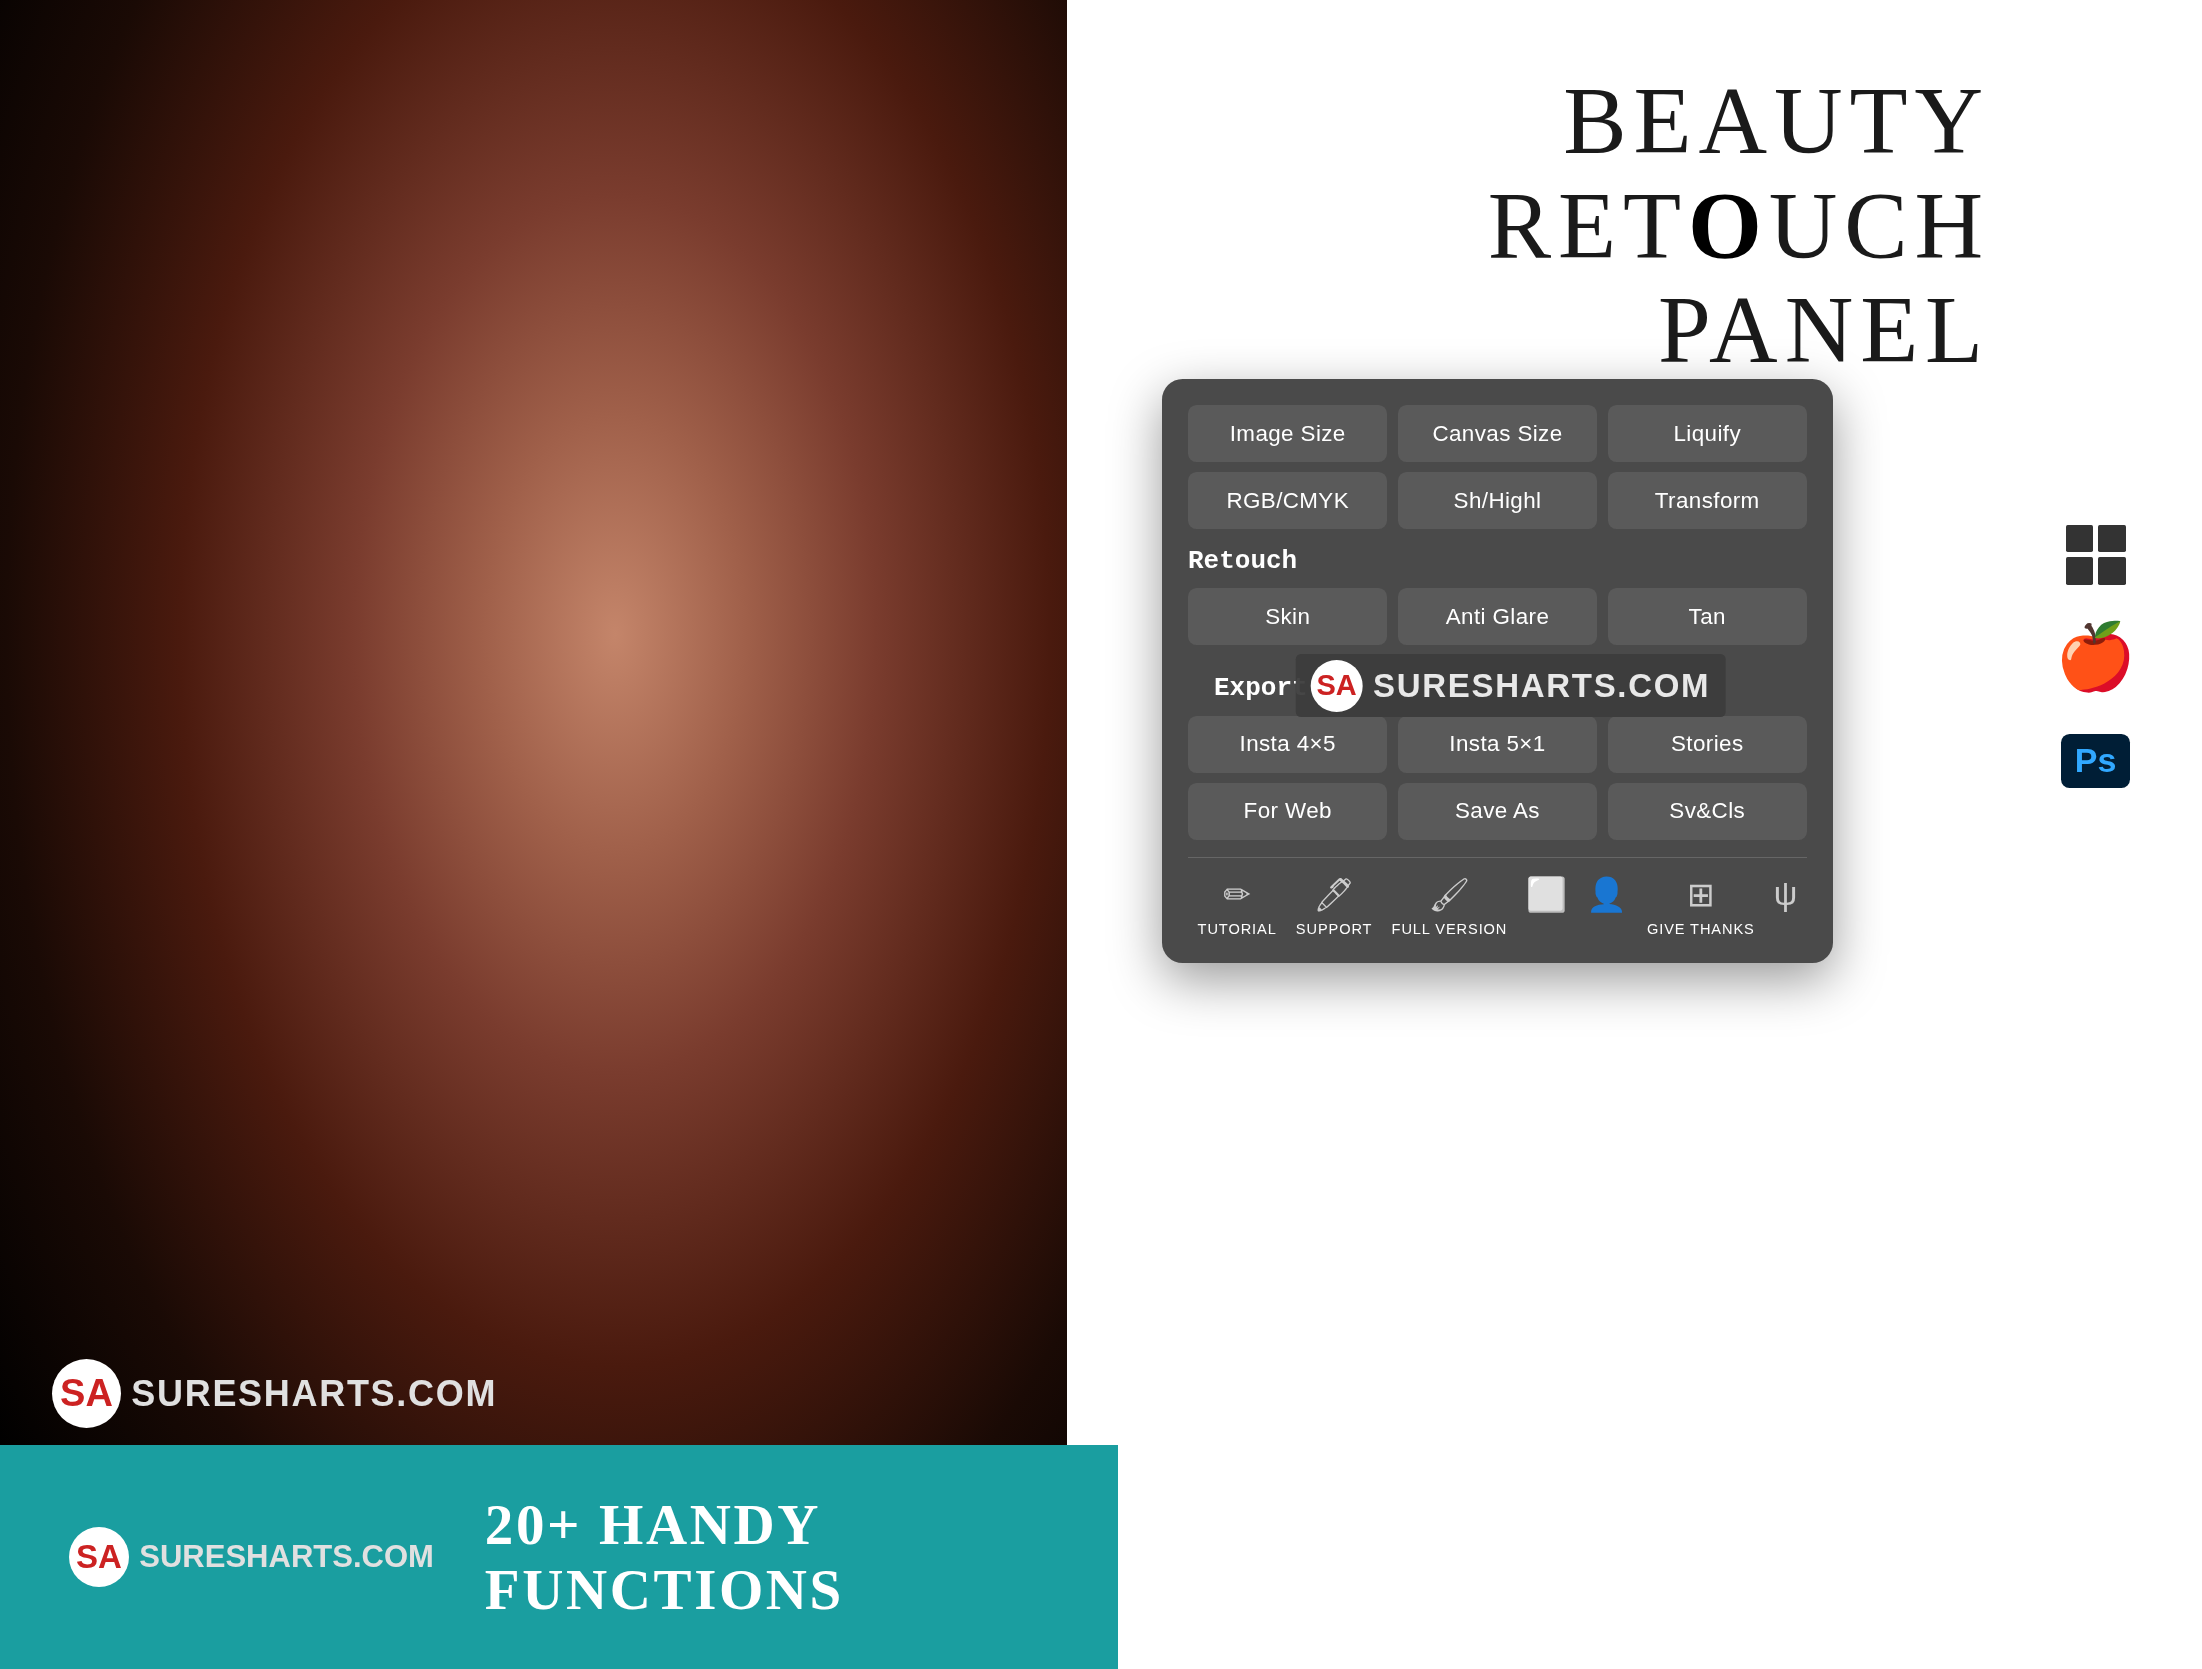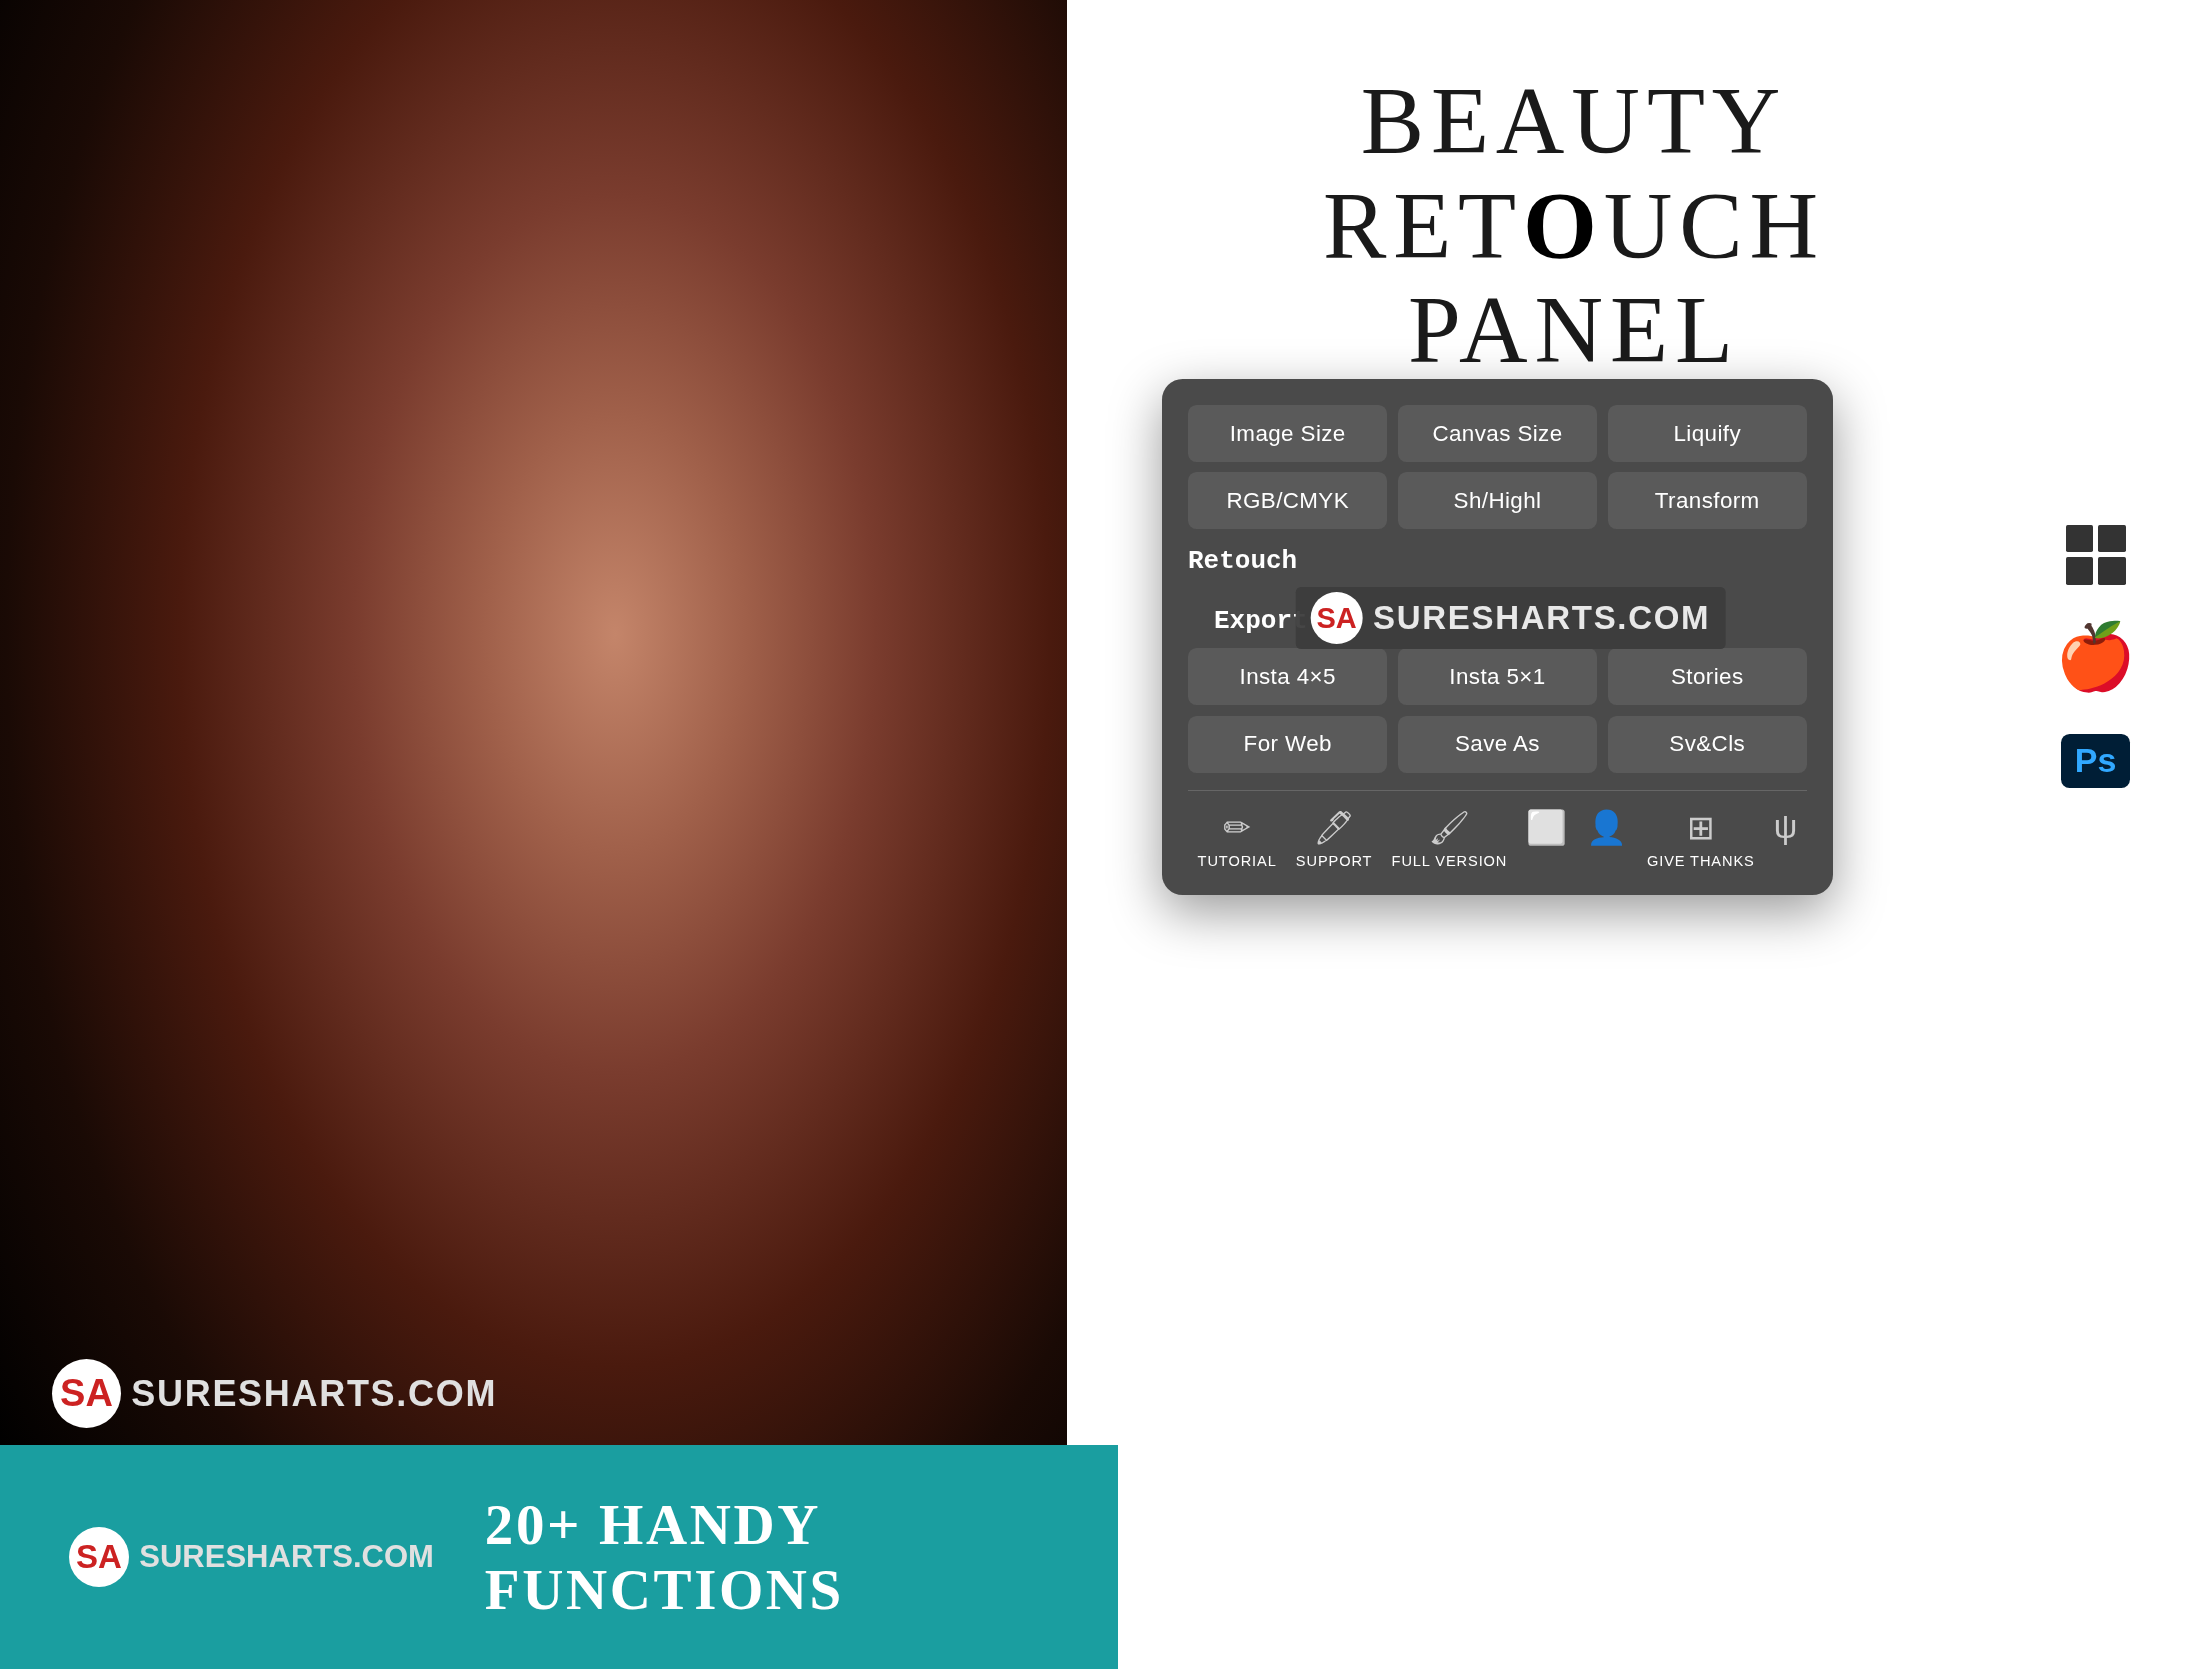--- a/index.html
+++ b/index.html
@@ -50,23 +50,23 @@
       width: 1136px;
       height: 1669px;
       background: #fff;
       z-index: 3;
     }
 
     
     .title-area {
       position: absolute;
       top: 69px;
-      left: 1101px;
+      left: 1044px;
       width: 946px;
-      text-align: center;
+      text-align: right;
       z-index: 10;
     }
 
     .main-title {
       font-family: 'Georgia', serif;
       font-size: 95px;
       font-weight: 300;
       letter-spacing: 6.9px;
       color: #1a1a1a;
       line-height: 1.1;
@@ -277,20 +277,25 @@
 
   <div class="btn-row">
     <button class="panel-btn">RGB/CMYK</button>
     <button class="panel-btn">Sh/Highl</button>
     <button class="panel-btn">Transform</button>
   </div>
 
   <div class="section-label">Retouch</div>
 
 
+  <div class="btn-row">
+    <button class="panel-btn">Skin</button>
+    <button class="panel-btn">Anti Glare</button>
+    <button class="panel-btn">Tan</button>
+  </div>
 
   <div style="position:relative;height:60px;display:flex;align-items:center;z-index:25;margin-left:26px;">
     <div class="section-label">Export</div>
     <div style="position:absolute;left:50%;transform:translateX(-50%);display:flex;align-items:center;gap:10.3px;background:rgba(60,60,60,0.95);padding:5.2px 15.5px;border-radius:5.2px;z-index:30;">
       <div style="background:#fff;border-radius:50%;width:52px;height:52px;display:flex;align-items:center;justify-content:center;font-size:29px;font-weight:900;color:#cc2222;font-family:Arial,sans-serif;">SA</div>
       <span style="font-size:33px;font-weight:900;color:#e8e8e8;font-family:Arial,sans-serif;letter-spacing:1.7px;">SURESHARTS.COM</span>
     </div>
   </div>
 
   <div class="btn-row">

